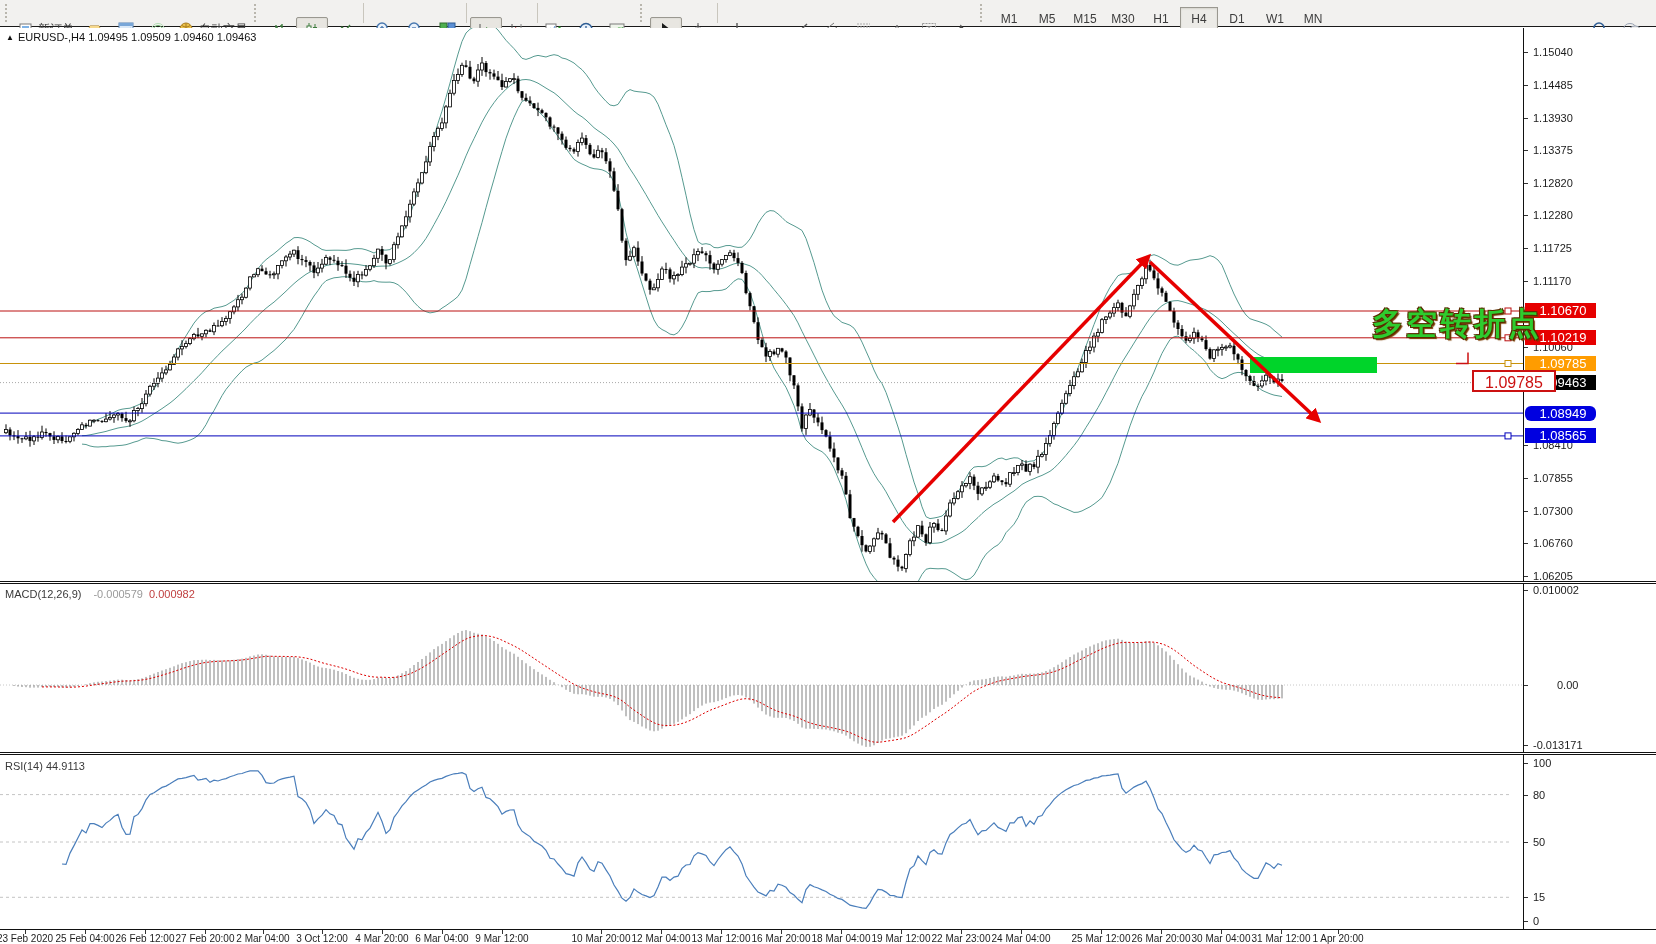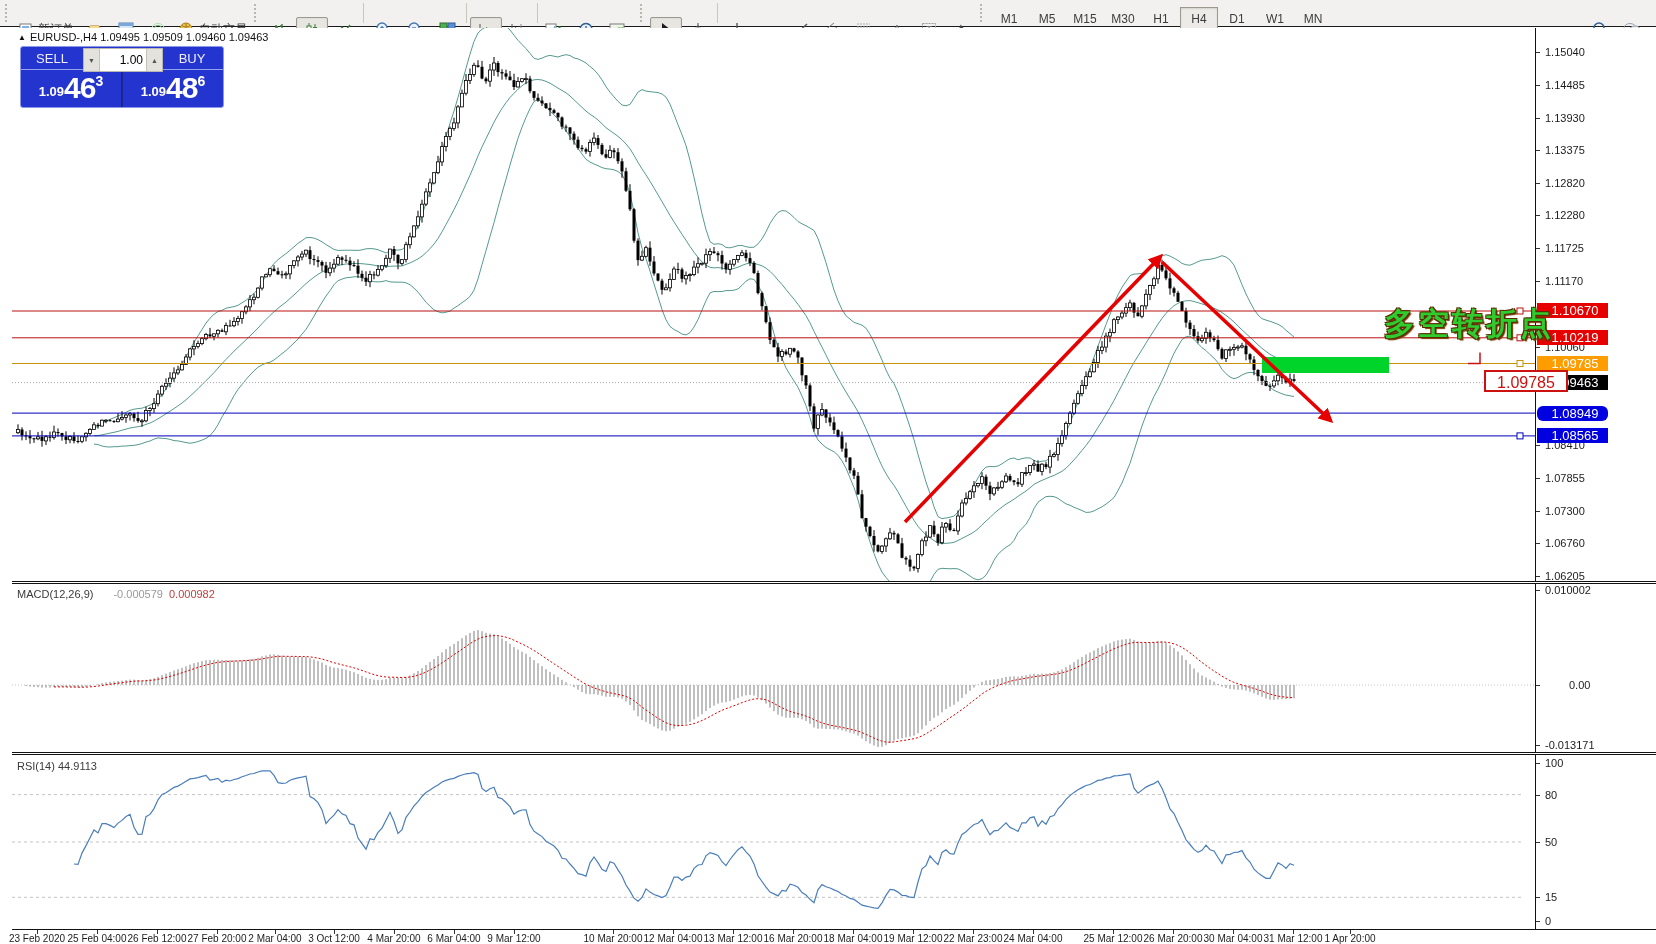--- a/index.html
+++ b/index.html
@@ -14,38 +14,38 @@
     padding:0 3px;border:1px solid transparent;border-radius:2px;color:#3c3c3c;font-size:12px;cursor:default;margin-top:32px;}
   .tb-btn.pressed{background:#e8e6e1;border:1px solid #9a9890;box-shadow:inset 0 0 2px #cfcdc6;}
   .tb-btn .lbl{margin-left:4px;white-space:nowrap;}
   .tb-btn svg{display:block;}
   .caret{font-size:8px;color:#555;margin-left:2px;}
   .tf-btn{height:22px;min-width:28px;display:flex;align-items:center;justify-content:center;
     font-size:12px;color:#3c3c3c;border:1px solid transparent;padding:0 4px;}
   .tf-btn.active{background:#ecebe7;border:1px solid #9a9890;box-shadow:inset 0 1px 2px #d5d3cc;}
   .tb-right{margin-left:auto;display:flex;align-items:center;margin-right:6px;}
   
-  .chart-window{position:absolute;left:12px;top:28px;width:1324px;height:916px;background:#fff;padding-left:39px;}
+  .chart-window{position:absolute;left:0;top:28px;width:1324px;height:916px;background:#fff;padding-left:39px;}
   .pane{position:absolute;left:0;background:#fff;}
   .pane svg{position:absolute;left:0;top:0;}
   .separator{position:absolute;left:0;width:1656px;height:3px;background:#fff;
     border-top:1px solid #111;border-bottom:1px solid #111;box-sizing:border-box;z-index:4;}
   .price-axis{position:absolute;left:1523px;top:0;width:133px;height:901px;background:#fff;
     border-left:1px solid #111;box-sizing:border-box;z-index:3;}
   .tickmark{position:absolute;left:0;width:4px;height:1px;background:#333;}
   .tick-label{position:absolute;left:9px;font-size:11px;color:#1c1c1c;white-space:nowrap;}
   .price-tag{position:absolute;left:1px;width:66px;height:15px;line-height:15px;color:#fff;
     font-size:13px;padding-left:5px;text-align:center;}
   .scale-label{position:absolute;left:9px;font-size:11px;color:#1c1c1c;white-space:nowrap;}
   .time-axis{position:absolute;left:0;top:901px;width:1656px;height:15px;background:#fff;
     border-top:1px solid #111;box-sizing:border-box;}
   .time-label{position:absolute;top:3px;font-size:10px;color:#1c1c1c;white-space:nowrap;transform:translateX(-50%);}
   .time-tick{position:absolute;top:0;width:1px;height:4px;background:#333;}
   .ind-label{position:absolute;left:5px;top:3px;font-size:11px;color:#3a3a3a;z-index:2;}
-  .ind-label .v1{color:#9a9a9a;margin-left:20px;}
+  .ind-label .v1{color:#9a9a9a;margin-left:12px;}
   .ind-label .v2{color:#c04040;margin-left:6px;}
   
   .chart-title{position:absolute;left:6px;top:3px;font-size:11px;color:#111;z-index:6;white-space:nowrap;}
   .chart-title .tri{font-size:8px;margin-right:4px;vertical-align:1px;color:#111;}
   .trade-panel{position:absolute;left:8px;top:18px;width:202px;height:60px;background:#2434cf;
     border:1px solid #8b97e8;border-radius:3px;z-index:6;overflow:hidden;}
   .tp-half{position:absolute;top:0;width:100px;height:60px;}
   .tp-side-label{position:absolute;top:2px;font-size:13px;color:#eef;width:62px;text-align:center;
     height:20px;line-height:20px;border-bottom:1px solid #97a2ef;}
   .tp-sell .tp-side-label{left:0;}
@@ -1008,36 +1008,20 @@
           <line x1="0" y1="407.9" x2="1523" y2="407.9" stroke="#0000bb" stroke-width="1"></line>
           <rect x="1505" y="404.9" width="6" height="6" fill="#fff" stroke="#0000bb"></rect>
           <rect x="1250" y="329" width="127" height="16" fill="#00d42a"></rect>
           <line x1="893" y1="494" x2="1148" y2="229" stroke="#e60000" stroke-width="3.5" marker-end="url(#ah)"></line>
           <line x1="1150" y1="234" x2="1318" y2="392" stroke="#e60000" stroke-width="3.5" marker-end="url(#ah)"></line>
           <path d="M1456,335.5 h12 v-11" fill="none" stroke="#cc1111" stroke-width="1.5"></path>
         </svg>
       </div>
     <div class="chart-title"><span class="tri">▲</span><span>EURUSD-,H4  1.09495 1.09509 1.09460 1.09463</span></div>
 
-    <div class="trade-panel">
-      <div class="tp-half tp-sell" style="left:0;">
-        <div class="tp-side-label">SELL</div>
-        <div class="tp-price"><span class="tp-small">1.09</span><span class="tp-big">46</span><span class="tp-sup">3</span></div>
-      </div>
-      <div class="tp-half tp-buy" style="right:0;">
-        <div class="tp-side-label">BUY</div>
-        <div class="tp-price"><span class="tp-small">1.09</span><span class="tp-big">48</span><span class="tp-sup">6</span></div>
-      </div>
-      <div class="tp-divider"></div>
-      <div class="tp-vol">
-        <button class="tp-step">▼</button>
-        <input value="1.00" style="">
-        <button class="tp-step up">▲</button>
-      </div>
-    </div>
 
     <div class="cn-annotation">多空转折点</div>
     <div class="price-callout">1.09785</div>
 
     <div class="separator" style="top:553px;"></div>
 
     <div class="pane" id="macdPane" style="top:557px;width:1523px;height:167px;">
         <svg xmlns="http://www.w3.org/2000/svg" width="1523" height="167">
           <line x1="0" y1="100" x2="1523" y2="100" stroke="#c8c8c8" stroke-dasharray="1,2"></line>
           <line x1="14" y1="100" x2="14" y2="101.0" stroke="#808080" stroke-width="1"></line>

